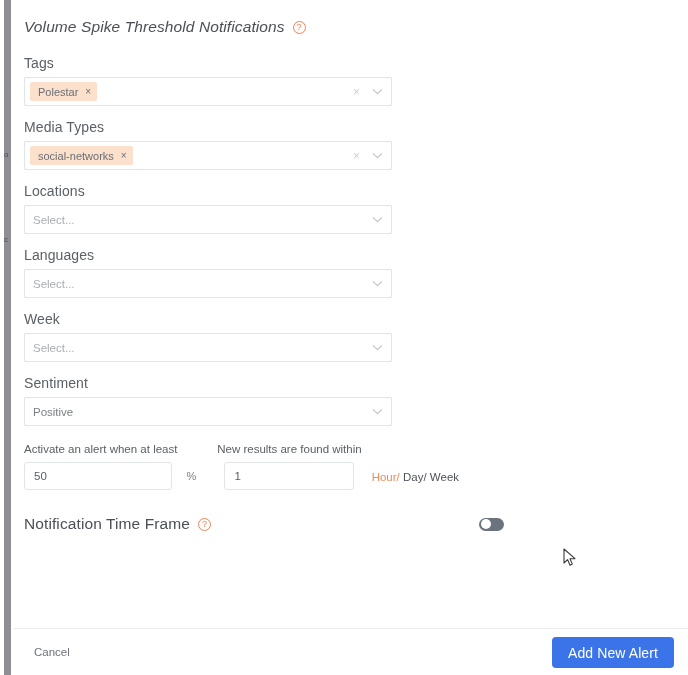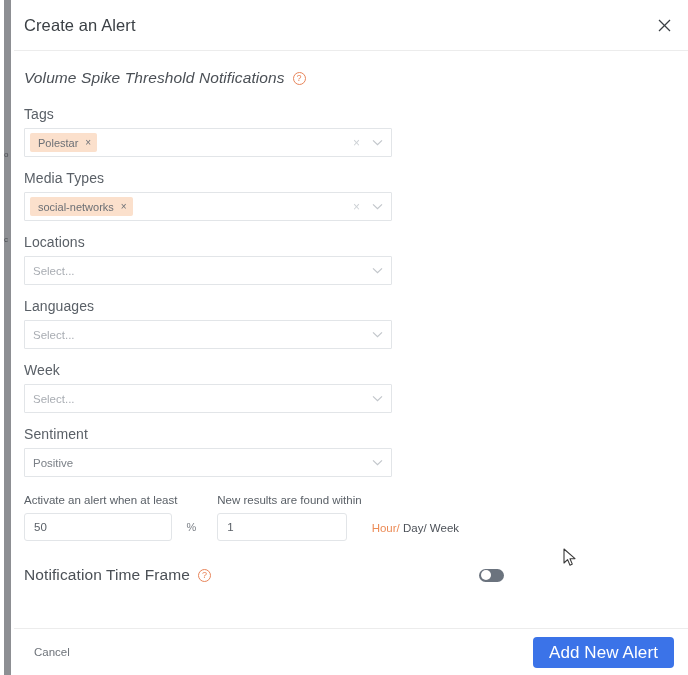--- a/index.html
+++ b/index.html
@@ -201,21 +201,21 @@
     outline: none;
     font-family: "Liberation Sans", sans-serif;
   }
   .pct-sign {
     font-size: 11px;
     color: #7c8188;
     margin: 0 0 0 9px;
     align-self: flex-end;
     padding-bottom: 8px;
   }
-  .col2 { margin-left: 21px; }
+  .col2 { margin-left: 21px; align-items: center; }
   .thr-input-2 { width: 130px; }
   .unit-row {
     align-self: flex-end;
     padding-bottom: 7px;
     margin-left: 10px;
     font-size: 11.5px;
     white-space: nowrap;
   }
   .unit-on { color: #ec8b56; cursor: pointer; }
   .unit-off { color: #4d5259; cursor: pointer; }
@@ -263,21 +263,21 @@
     color: #6e737a;
     cursor: pointer;
   }
   .primary-btn {
     position: absolute;
     right: 14px; top: 8px;
     height: 31px;
     padding: 0 16px;
     background: #3b73e8;
     color: #ffffff;
-    font-size: 17px;
+    font-size: 14px;
     border: none;
     border-radius: 4px;
     cursor: pointer;
     font-family: "Liberation Sans", sans-serif;
     letter-spacing: .1px;
   }
 
   .cursor-arrow {
     position: absolute;
     left: 563px; top: 548px;
@@ -291,29 +291,20 @@
 <div id="app">
 
   <div class="bg-strip"></div>
   <div class="bg-scrollbar"></div>
   <div class="bg-gap"></div>
   <div class="bg-ghost" style="top:150px;">o</div>
   <div class="bg-ghost" style="top:235px;">c</div>
 
   <div class="modal">
 
-    <div class="modal-header">
-      <div class="modal-title">Create an Alert</div>
-      <div class="close-btn">
-        <svg width="13" height="13" viewBox="0 0 13 13" aria-hidden="true">
-          <line x1="1" y1="1" x2="12" y2="12" stroke="#3b4045" stroke-width="1.3"></line>
-          <line x1="12" y1="1" x2="1" y2="12" stroke="#3b4045" stroke-width="1.3"></line>
-        </svg>
-      </div>
-    </div>
 
     <div class="modal-body">
 
       <div class="section-heading">
         <span class="txt">Volume Spike Threshold Notifications</span>
         <span class="help-icon">?</span>
       </div>
 
       <div class="field">
         <div class="field-label">Tags</div>

